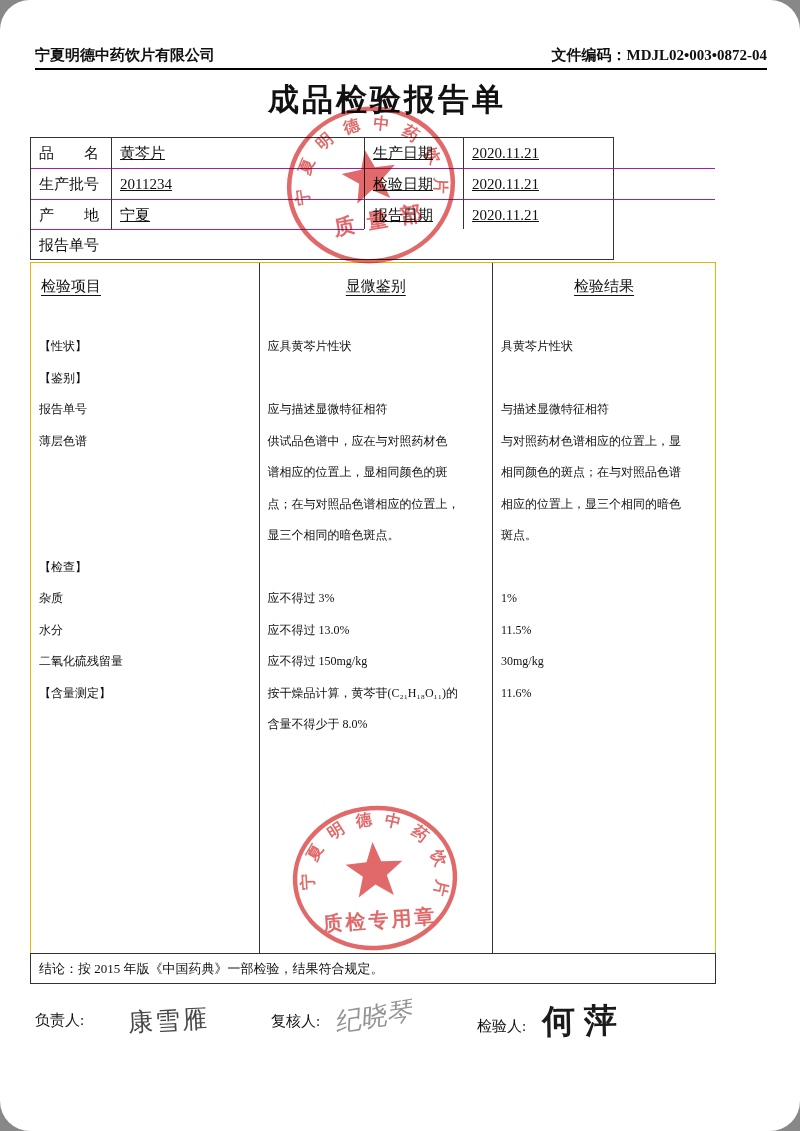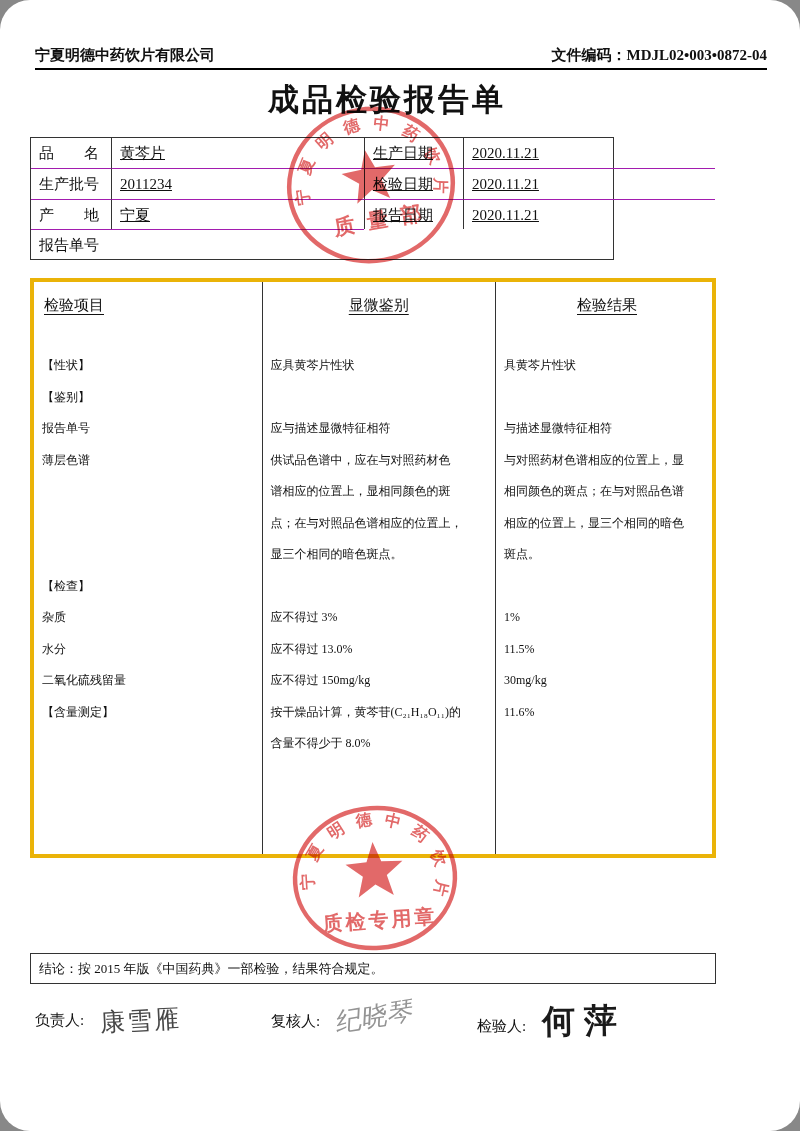--- a/index.html
+++ b/index.html
@@ -27,42 +27,41 @@
     grid-template-columns:80px 253px 99px 252px; grid-auto-rows:30.25px;
     font-size:15px;
   }
   .info-table > div { line-height:30px; padding-left:8px; white-space:nowrap; overflow:hidden; }
   .info-table .bl { border-left:1px solid #333;text-decoration:underline; }
   .info-table .bt { border-top:1px solid #a21caf; }
   .info-table .span2a { grid-column:1 / 3; }
   .info-table .span2b { grid-column:3 / 5; }
   
   .main-table {
-    position:absolute; left:30px; top:262px; width:686px; height:580px;
-    border:4px solid #eab308; display:grid;
+    position:absolute; left:30px; top:262px; width:686px; height:692px;
+    border:1px solid #eab308; display:grid;
     grid-template-columns:227.5px 233.5px 223px;
-    margin-top:16px;
   }
   .mt-col { position:relative; border-left:1px solid #333; }
   .mt-col:first-child { border-left:none; }
   .col-header { position:absolute; top:12px; left:0; right:0; font-size:15px; line-height:22px; text-align:center; }
   .col-header.left { text-align:left; padding-left:10px; }
   .col-header span { text-decoration:underline; text-underline-offset:4px; }
   .lines { position:absolute; top:68px; left:0; right:0; }
   .line { height:31.5px; line-height:31.5px; padding-left:8px; font-size:12px; white-space:nowrap; }
   
   .conclusion-row {
     position:absolute; left:30px; top:953px; width:686px; height:31px;
     border:1px solid #333; line-height:29px; padding-left:8px; font-size:13px;
     background:transparent; white-space:nowrap;
   }
   
   .signatures { position:absolute; left:35px; top:1003px; width:700px; height:60px; font-size:15px; }
   .sig-group { position:absolute; top:0; display:flex; align-items:center; }
-  .sig-g1 { left:0; }
+  .sig-g1 { left:0;gap:28px; }
   .sig-g2 { left:236px; }
   .sig-g3 { left:442px; }
   .sig-label { line-height:34px; white-space:nowrap; }
   .sig-name { display:inline-block; margin-left:16px; white-space:nowrap; }
   .name-lead   { font-size:25px; color:#474747; transform:rotate(-3deg); letter-spacing:2px; }
   .name-review { font-size:26px; color:#949494; transform:rotate(-9deg) skewX(-12deg); position:relative; top:-4px; }
   .name-inspector { font-size:33px; color:#1a1a1a; font-weight:bold; letter-spacing:9px; transform:rotate(-1deg); position:relative; top:-4px; }
   
   .stamp-layer { position:absolute; left:0; top:0; width:800px; height:1131px; pointer-events:none; mix-blend-mode:multiply; opacity:0.85; }
 </style>

